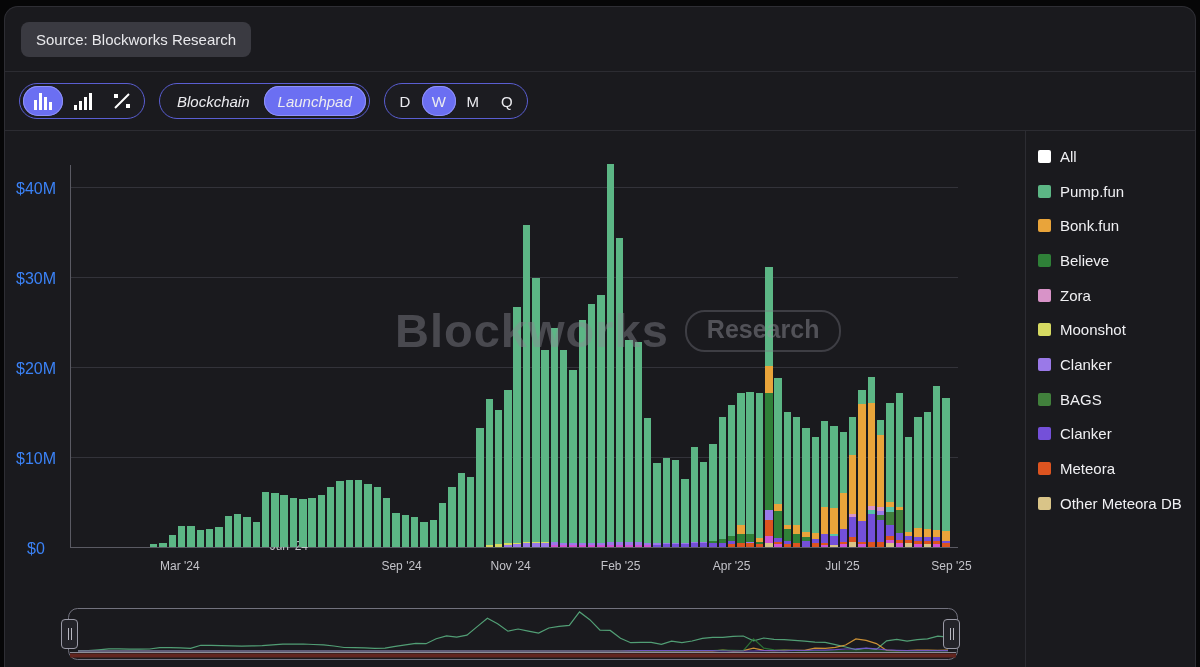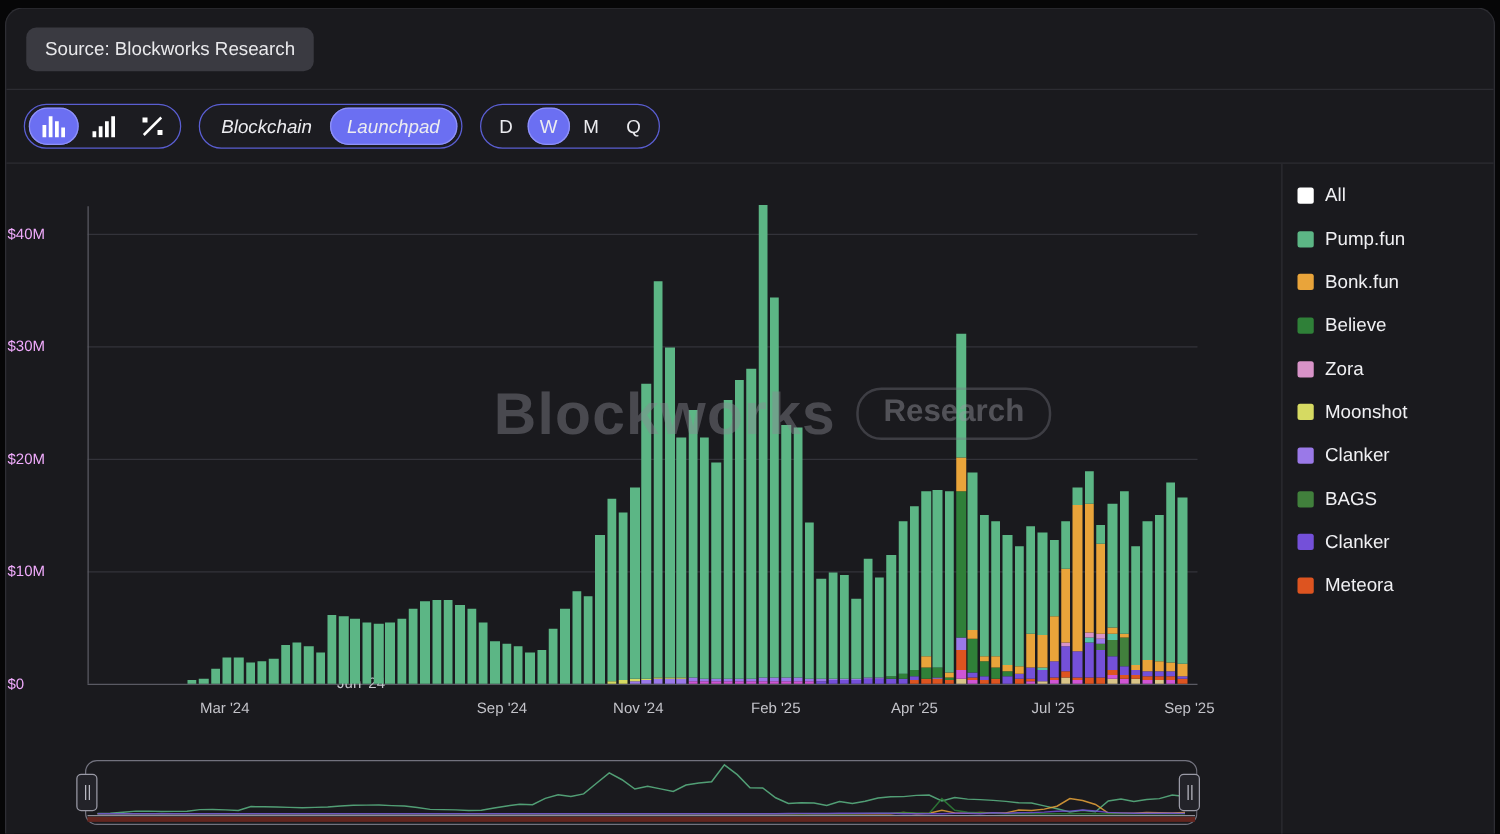--- a/index.html
+++ b/index.html
@@ -28,21 +28,21 @@
   
   .main { display:flex; height:537px; }
   .chart-wrap { position:relative; flex:1; }
   .legend { width:170px; border-left:1px solid #2c2c32; padding:8px 0 0 12px; }
   .legend-item { display:flex; align-items:center; gap:9px; height:34.7px; cursor:pointer; }
   .swatch { width:13px; height:13px; border-radius:2px; flex:0 0 13px; }
   .legend-label { color:#f0f0f3; font-size:15px; }
   
   .gridline { position:absolute; height:1px; background:#33333a; }
   .axisline { position:absolute; background:#5a5a63; }
-  .ytick { position:absolute; color:#f0abfc; font-size:12px; text-align:left; width:60px; }
+  .ytick { position:absolute; color:#3b82f6; font-size:16px; text-align:center; width:60px; }
   .xtick { position:absolute; color:#c3c3c9; font-size:12px; transform:translateX(-50%); white-space:nowrap; }
   .bar { position:absolute; }
   .barseg { position:absolute; left:0; width:100%; }
   .watermark { position:absolute; top:172px; left:390px; display:flex; align-items:center;
                gap:16px; pointer-events:none; z-index:5; }
   .wm-text { font-size:47px; font-weight:bold; color:rgba(138,138,148,0.42); letter-spacing:1px; }
   .wm-badge { font-size:25px; color:rgba(150,150,160,0.45); border:2px solid rgba(120,120,132,0.38);
               border-radius:20px; padding:3px 20px 6px 20px; font-weight:bold; }
   
   .nav-svg { position:absolute; left:63px; top:477px; }
@@ -586,16 +586,20 @@
           <span class="legend-label">BAGS</span>
         </div>
         <div class="legend-item">
           <span class="swatch" style="background: rgb(116, 80, 217);"></span>
           <span class="legend-label">Clanker</span>
         </div>
         <div class="legend-item">
           <span class="swatch" style="background: rgb(221, 84, 32);"></span>
           <span class="legend-label">Meteora</span>
         </div>
+        <div class="legend-item">
+          <span class="swatch" style="background: rgb(217, 196, 136);"></span>
+          <span class="legend-label">Other Meteora DB</span>
+        </div>
       </div>
   </div>
 
 </div>
 
 </body></html>

